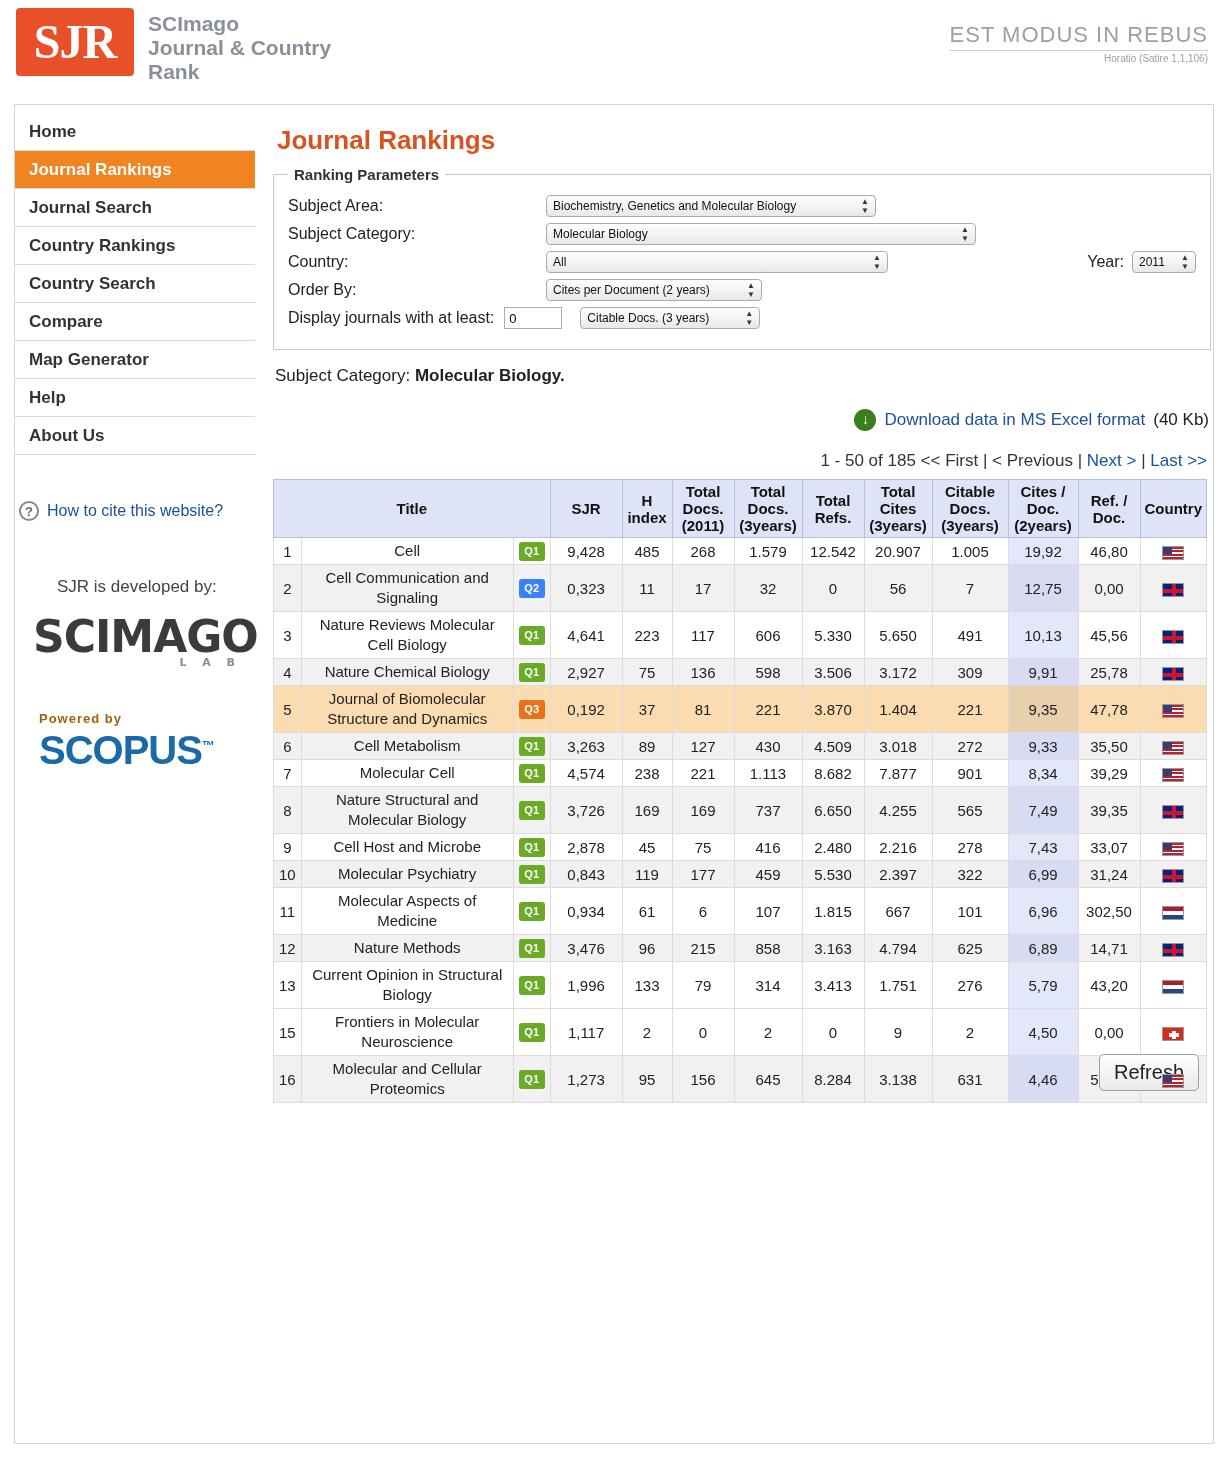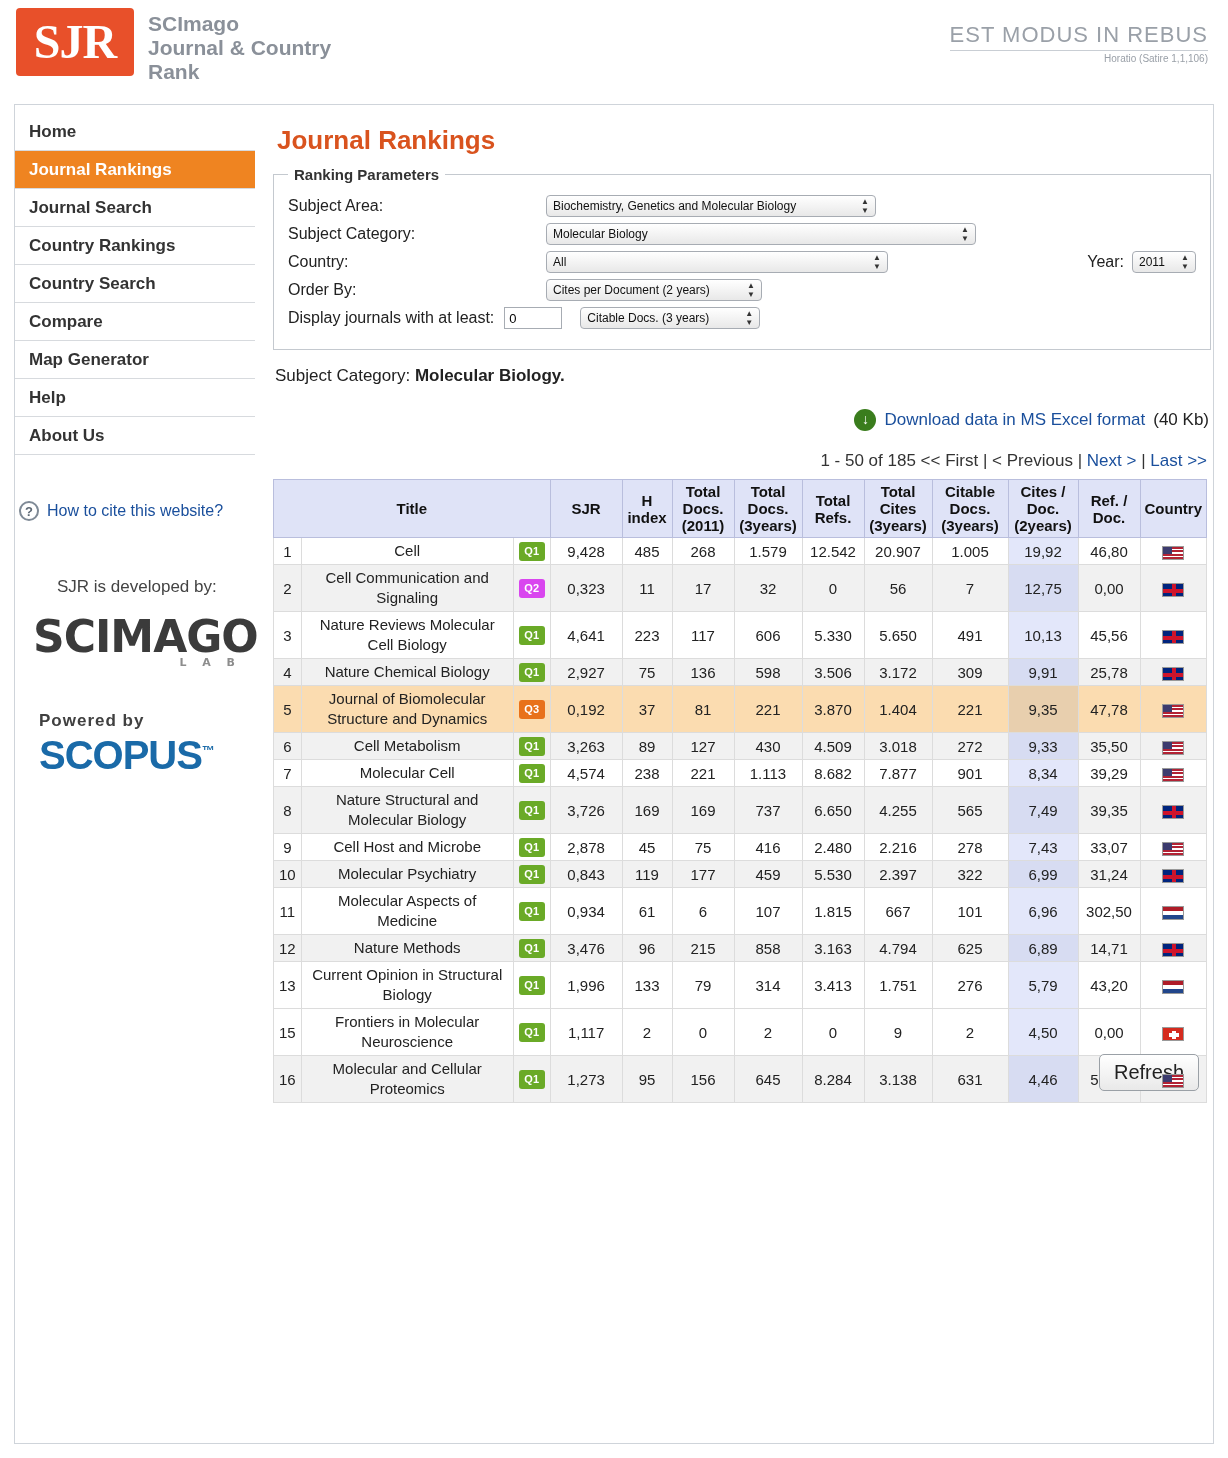--- a/index.html
+++ b/index.html
@@ -123,21 +123,21 @@
     color: #8d8d8d;
     text-align: right;
     margin-top: -6px;
     padding-right: 14px;
   }
   .powered {
     margin-top: 42px;
     padding-left: 20px;
   }
   .powered .p1 {
-    color: #404040; font-size: 17px; font-weight: bold;
+    color: #a16207; font-size: 13px; font-weight: bold;
     letter-spacing: 1px;
   }
   .powered .p2 {
     color: #1a6aa8; font-size: 40px; font-weight: bold;
     letter-spacing: -1px; line-height: 40px;
   }
   .powered .p2 sup { font-size: 13px; }
 
   
   .main {
@@ -283,21 +283,21 @@
     display: inline-block;
     width: 26px; height: 19px;
     line-height: 19px;
     color: #fff;
     font-size: 11px;
     font-weight: bold;
     border-radius: 3px;
     text-align: center;
   }
   .q1 { background: #6aaa27; }
-  .q2 { background: #d946ef; }
+  .q2 { background: #3b82f6; }
   .q3 { background: #e8711a; }
   tr.alt td { background: #f1f1f1; }
   tr.hl td { background: #fbdcb0 !important; }
   td.cpd { background: #e3e7fa; }
   tr.alt td.cpd { background: #d7dcf2; }
   tr.hl td.cpd { background: #e8cfae !important; }
   .flag {
     display: inline-block;
     width: 22px; height: 14px;
     border: 1px solid #999;

